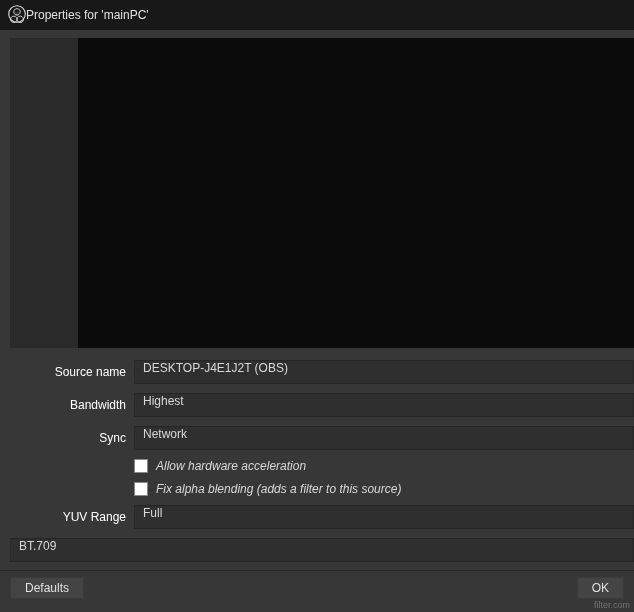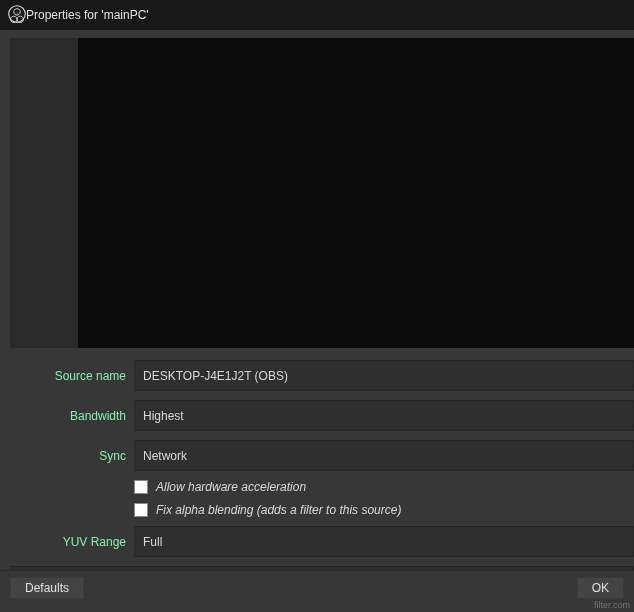--- a/index.html
+++ b/index.html
@@ -57,34 +57,34 @@
       padding-right: 0;
     }
     .row {
       display: flex;
       align-items: center;
       gap: 8px;
     }
     .label {
       width: 116px;
       text-align: right;
-      color: #86efac;
+      color: #ffffff;
       font-size: 12px;
       flex-shrink: 0;
     }
     .select {
       flex: 1;
       background: #2f2f2f;
       border: 1px solid #252525;
       border-left: 1px solid #2a2a2a;
       color: #d8d8d8;
-      height: 31px;
+      height: 24px;
       padding: 0 8px;
       display: flex;
-      align-items: center;
+      align-items: flex-start;
       font-size: 12px;
       cursor: pointer;
     }
     .checkbox-row {
       display: flex;
       align-items: center;
       gap: 8px;
       margin-left: 124px;
       font-style: italic;
     }

